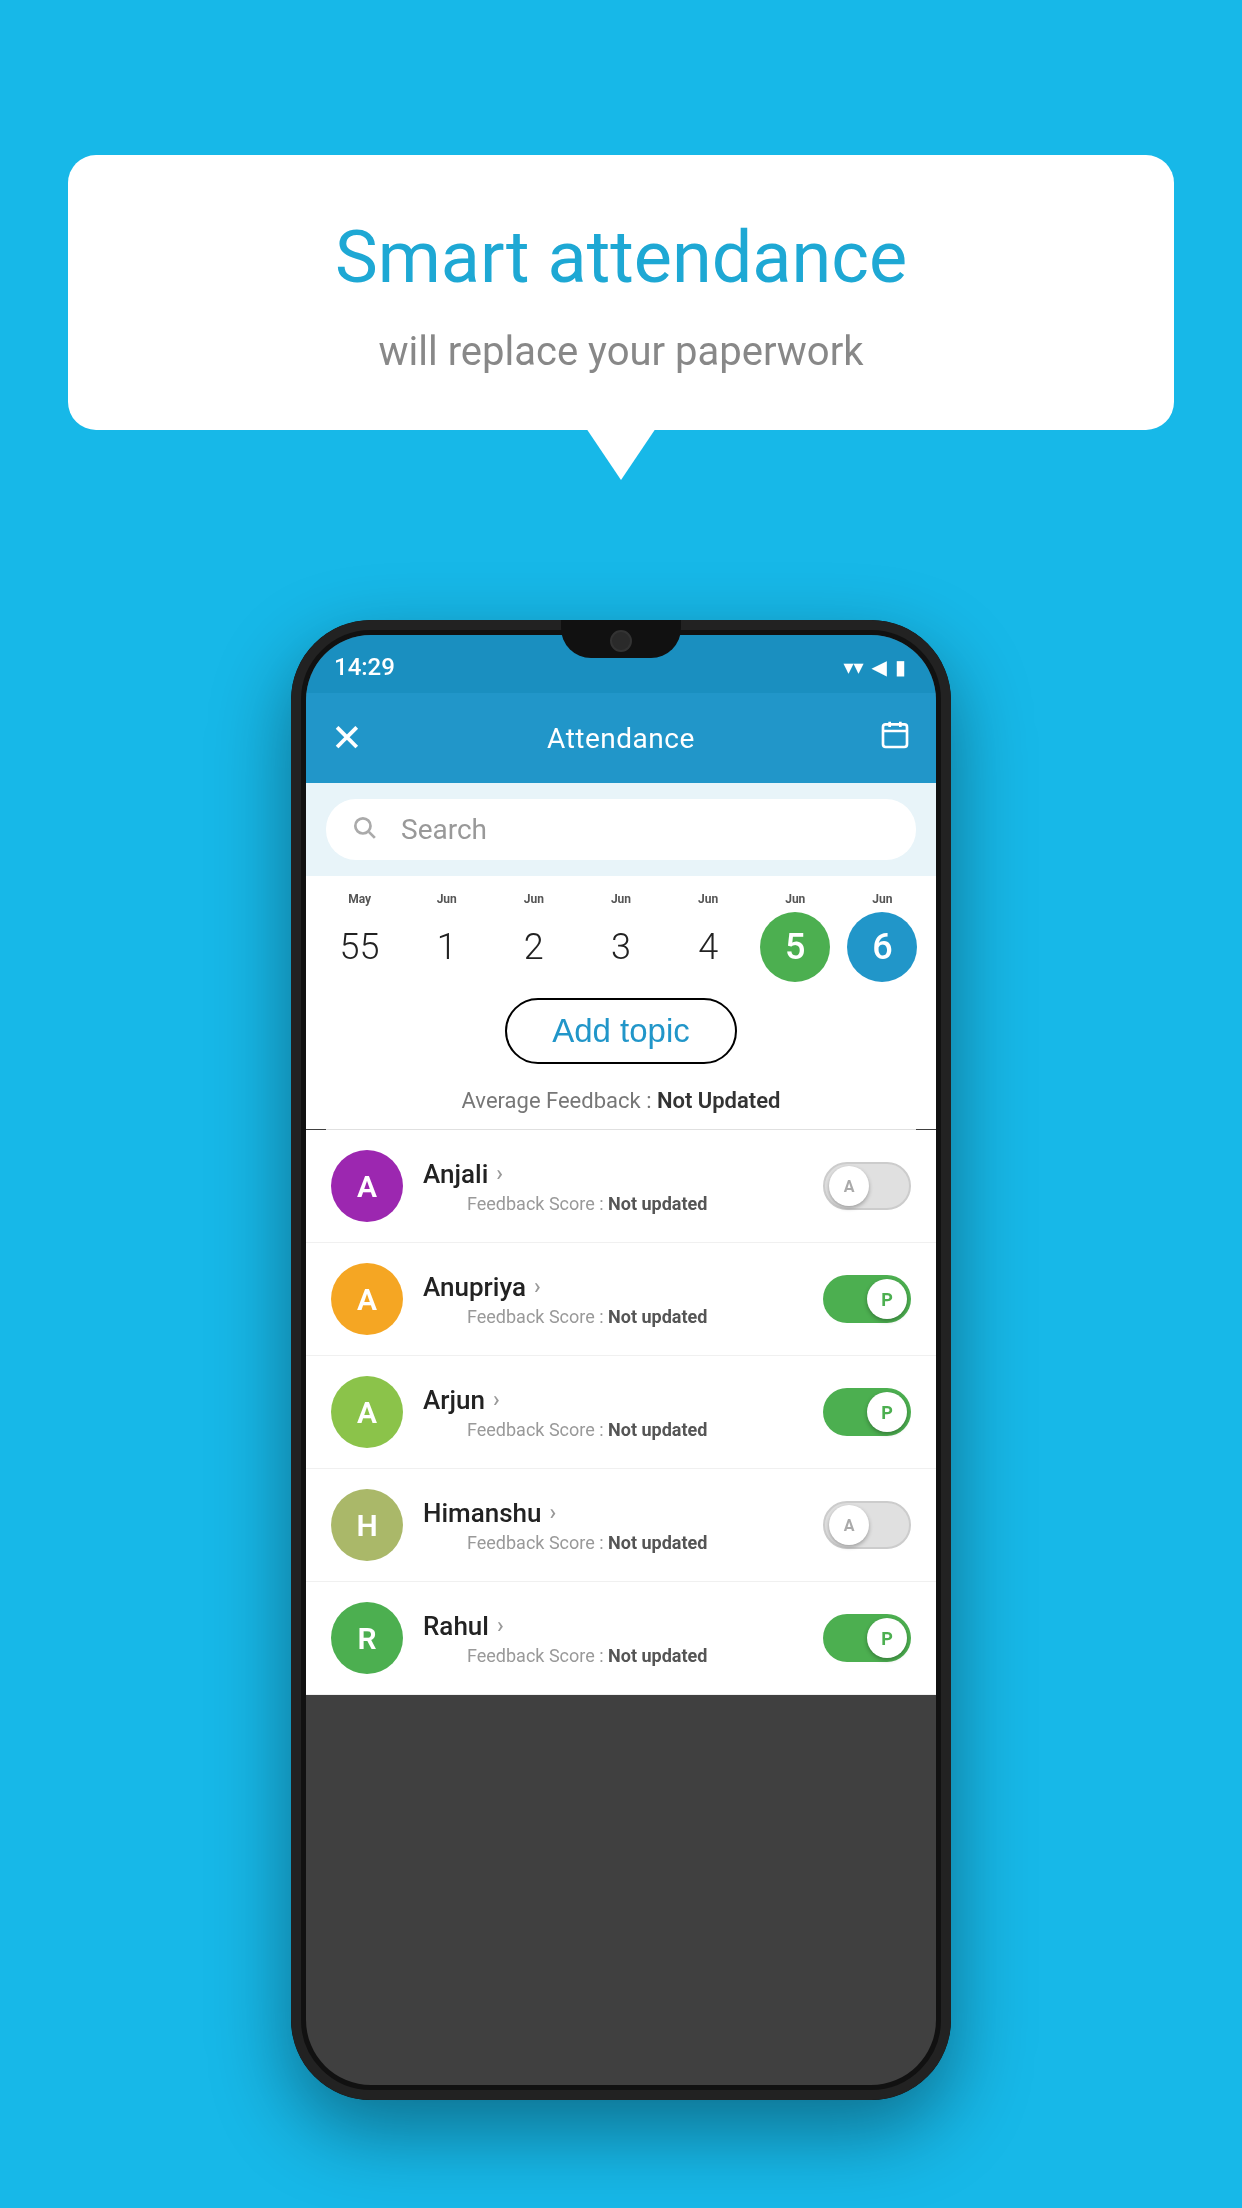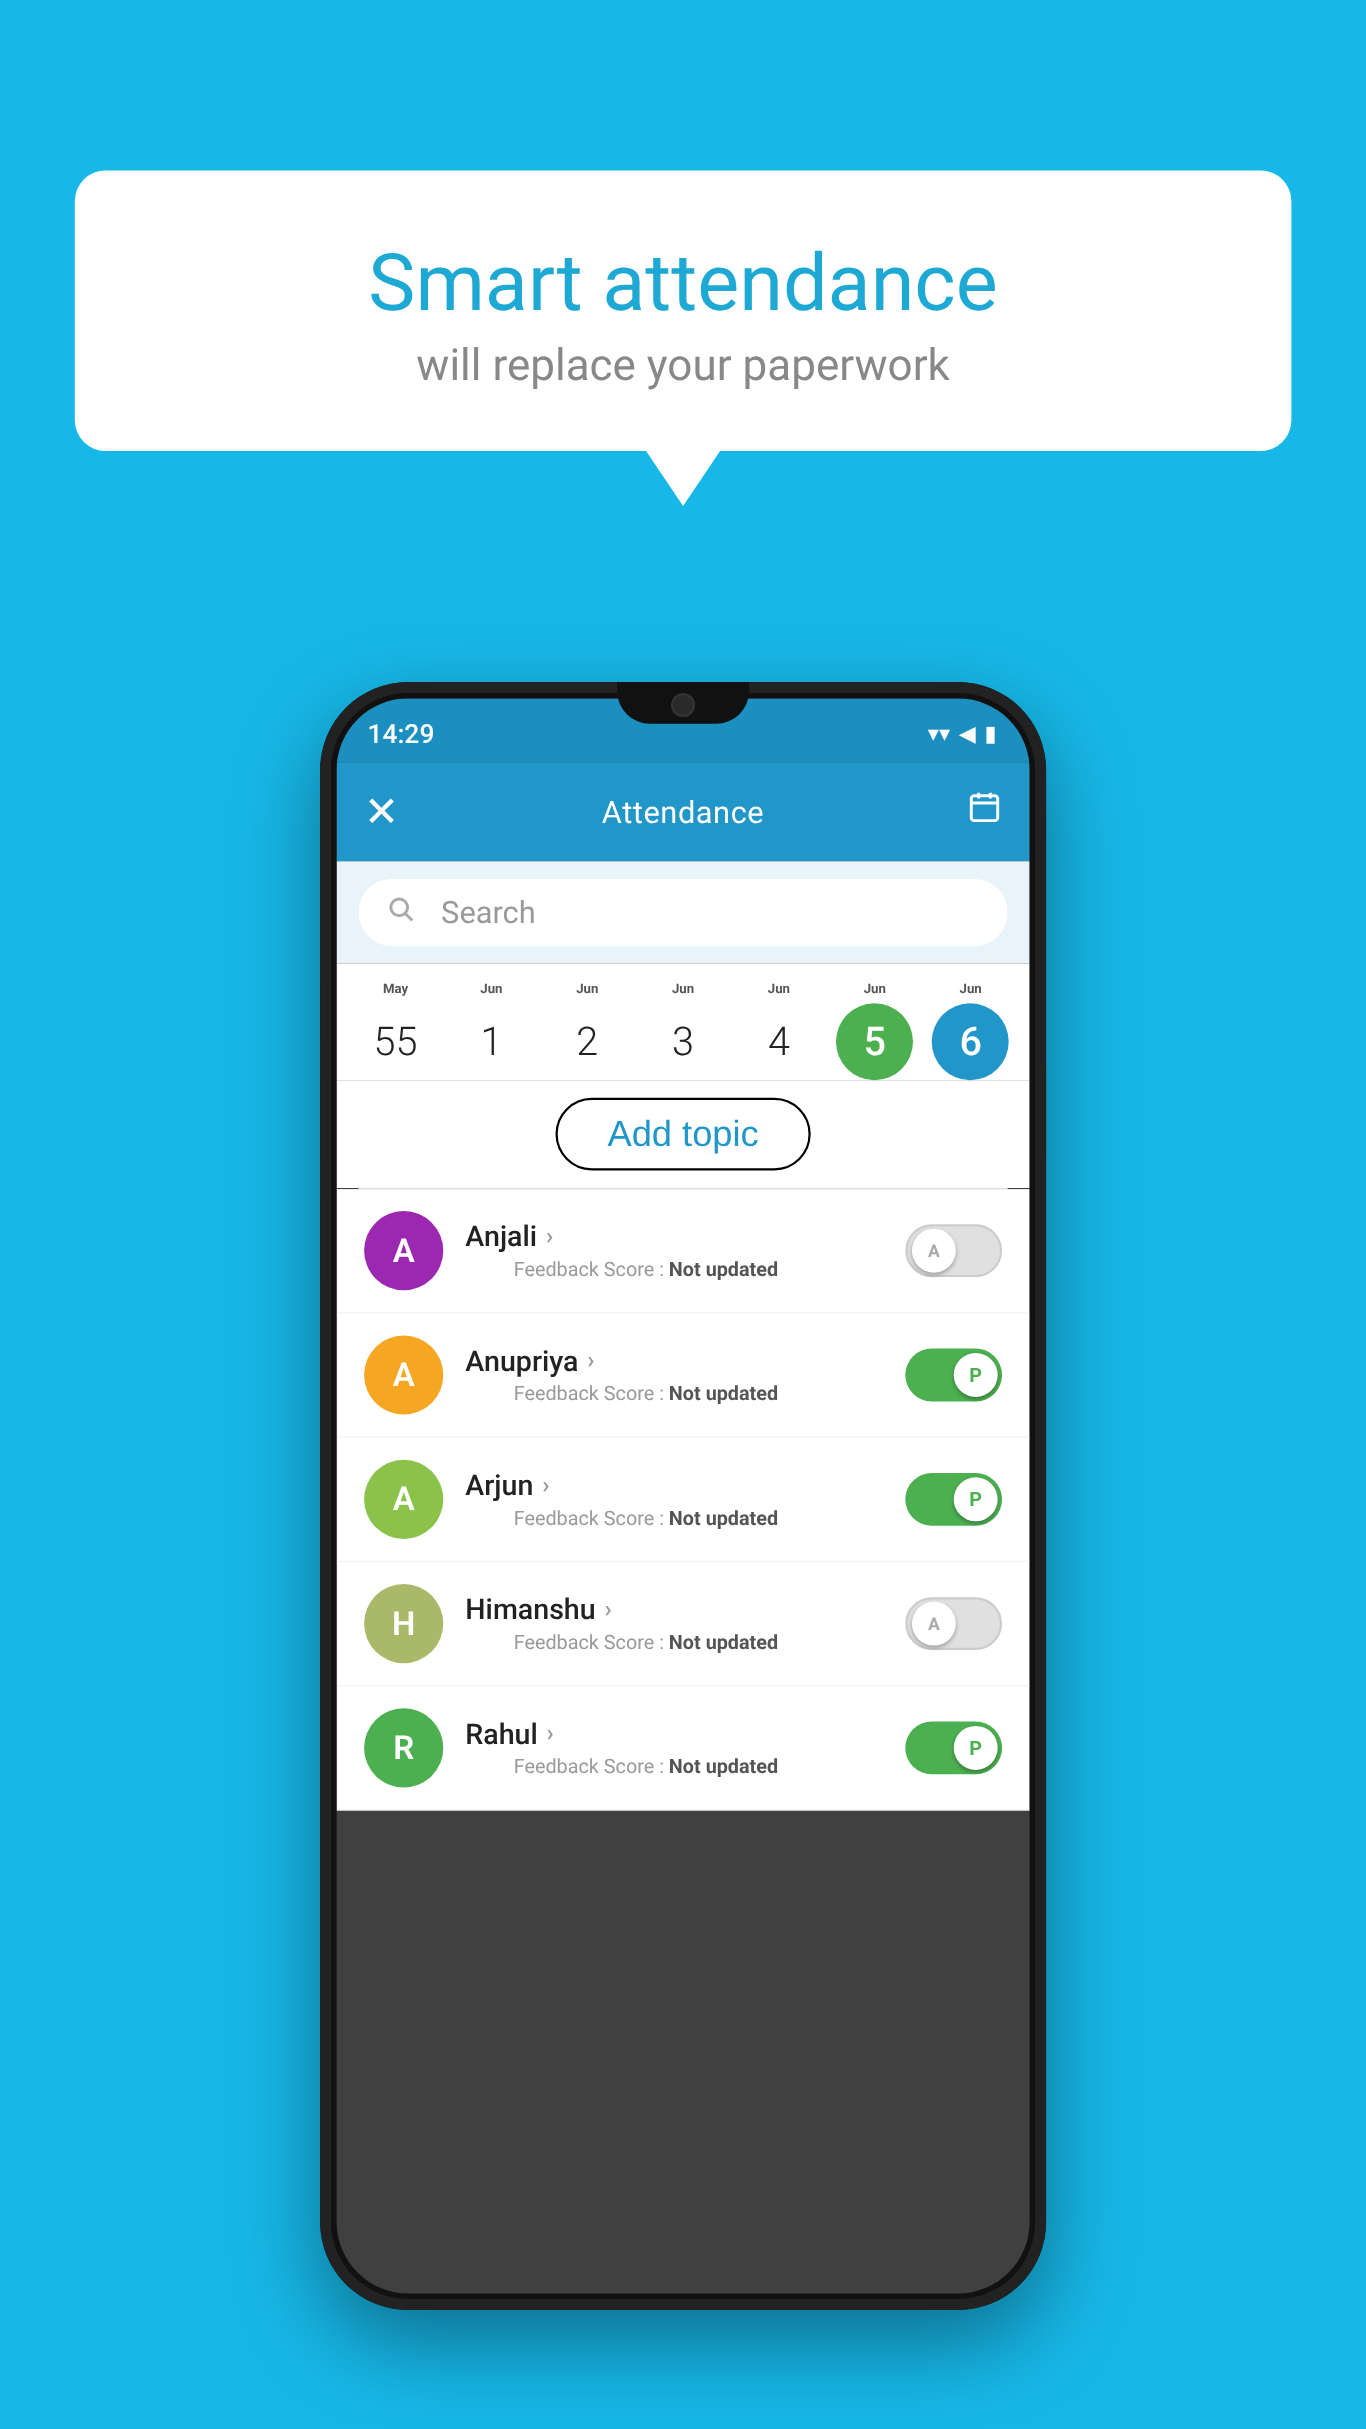--- a/index.html
+++ b/index.html
@@ -39,21 +39,21 @@
       height: 0;
       border-left: 35px solid transparent;
       border-right: 35px solid transparent;
       border-top: 52px solid white;
     }
 
     .speech-bubble-title {
       color: #1ea8d4;
       font-size: 72px;
       font-weight: 400;
-      margin-bottom: 8px;
+      margin-bottom: 28px;
     }
 
     .speech-bubble-subtitle {
       color: #888;
       font-size: 40px;
       font-weight: 400;
     }
 
     
     .phone-wrapper {
@@ -535,20 +535,23 @@
             <div class="date-month">Jun</div>
             <div class="date-day selected">6</div>
           </div>
         </div>
 
 
       <div class="add-topic-container">
         <button class="add-topic-btn">Add topic</button>
       </div>
 
+      <div class="avg-feedback">
+        <span>Average Feedback : </span><strong>Not Updated</strong>
+      </div>
 
       <div class="divider"></div>
 
       <div class="student-list" id="student-list-container">
       <div class="student-item">
             <div class="student-avatar" style="background-color: rgb(156, 39, 176);">A</div>
             <div class="student-info">
               <div class="student-name">Anjali <span class="chevron-right">›</span></div>
               <div class="student-feedback">Feedback Score : <strong>Not updated</strong></div>
             </div>

